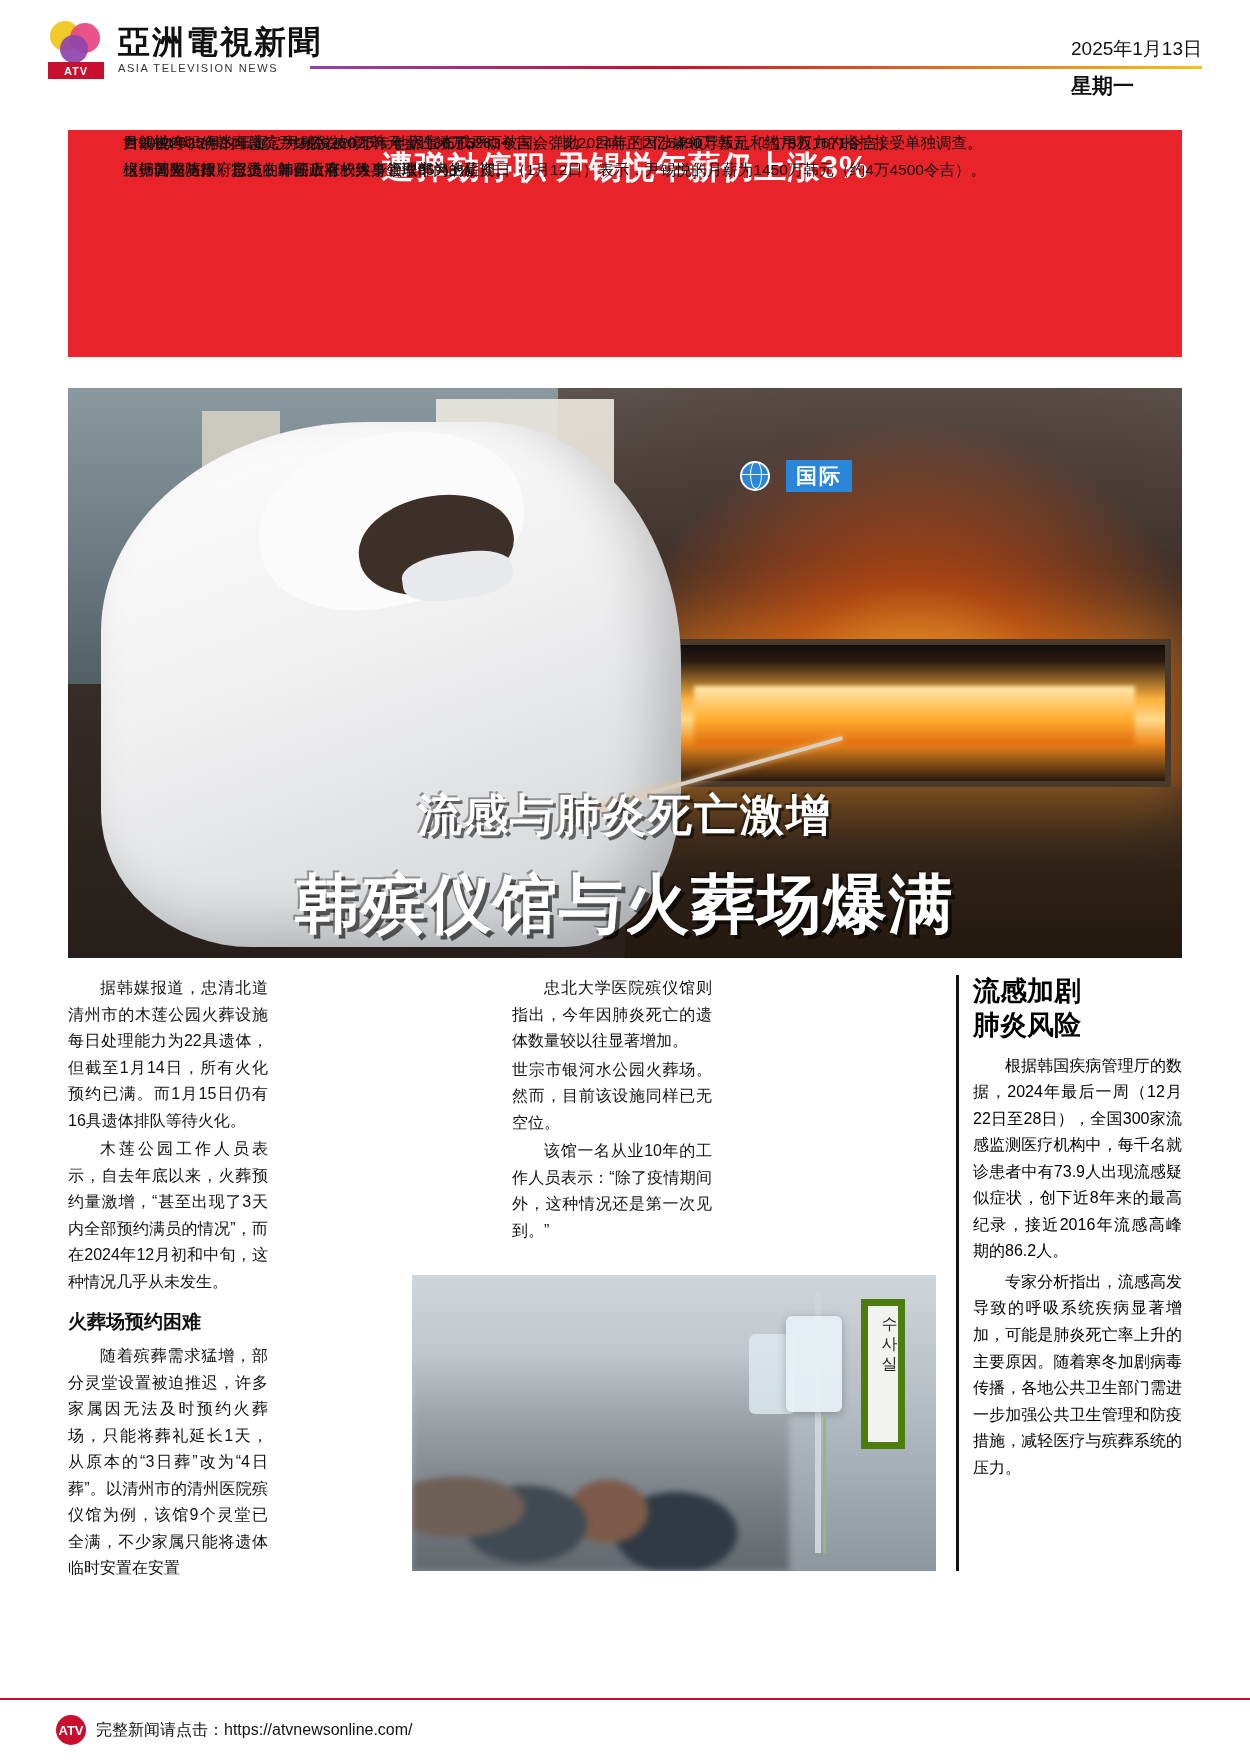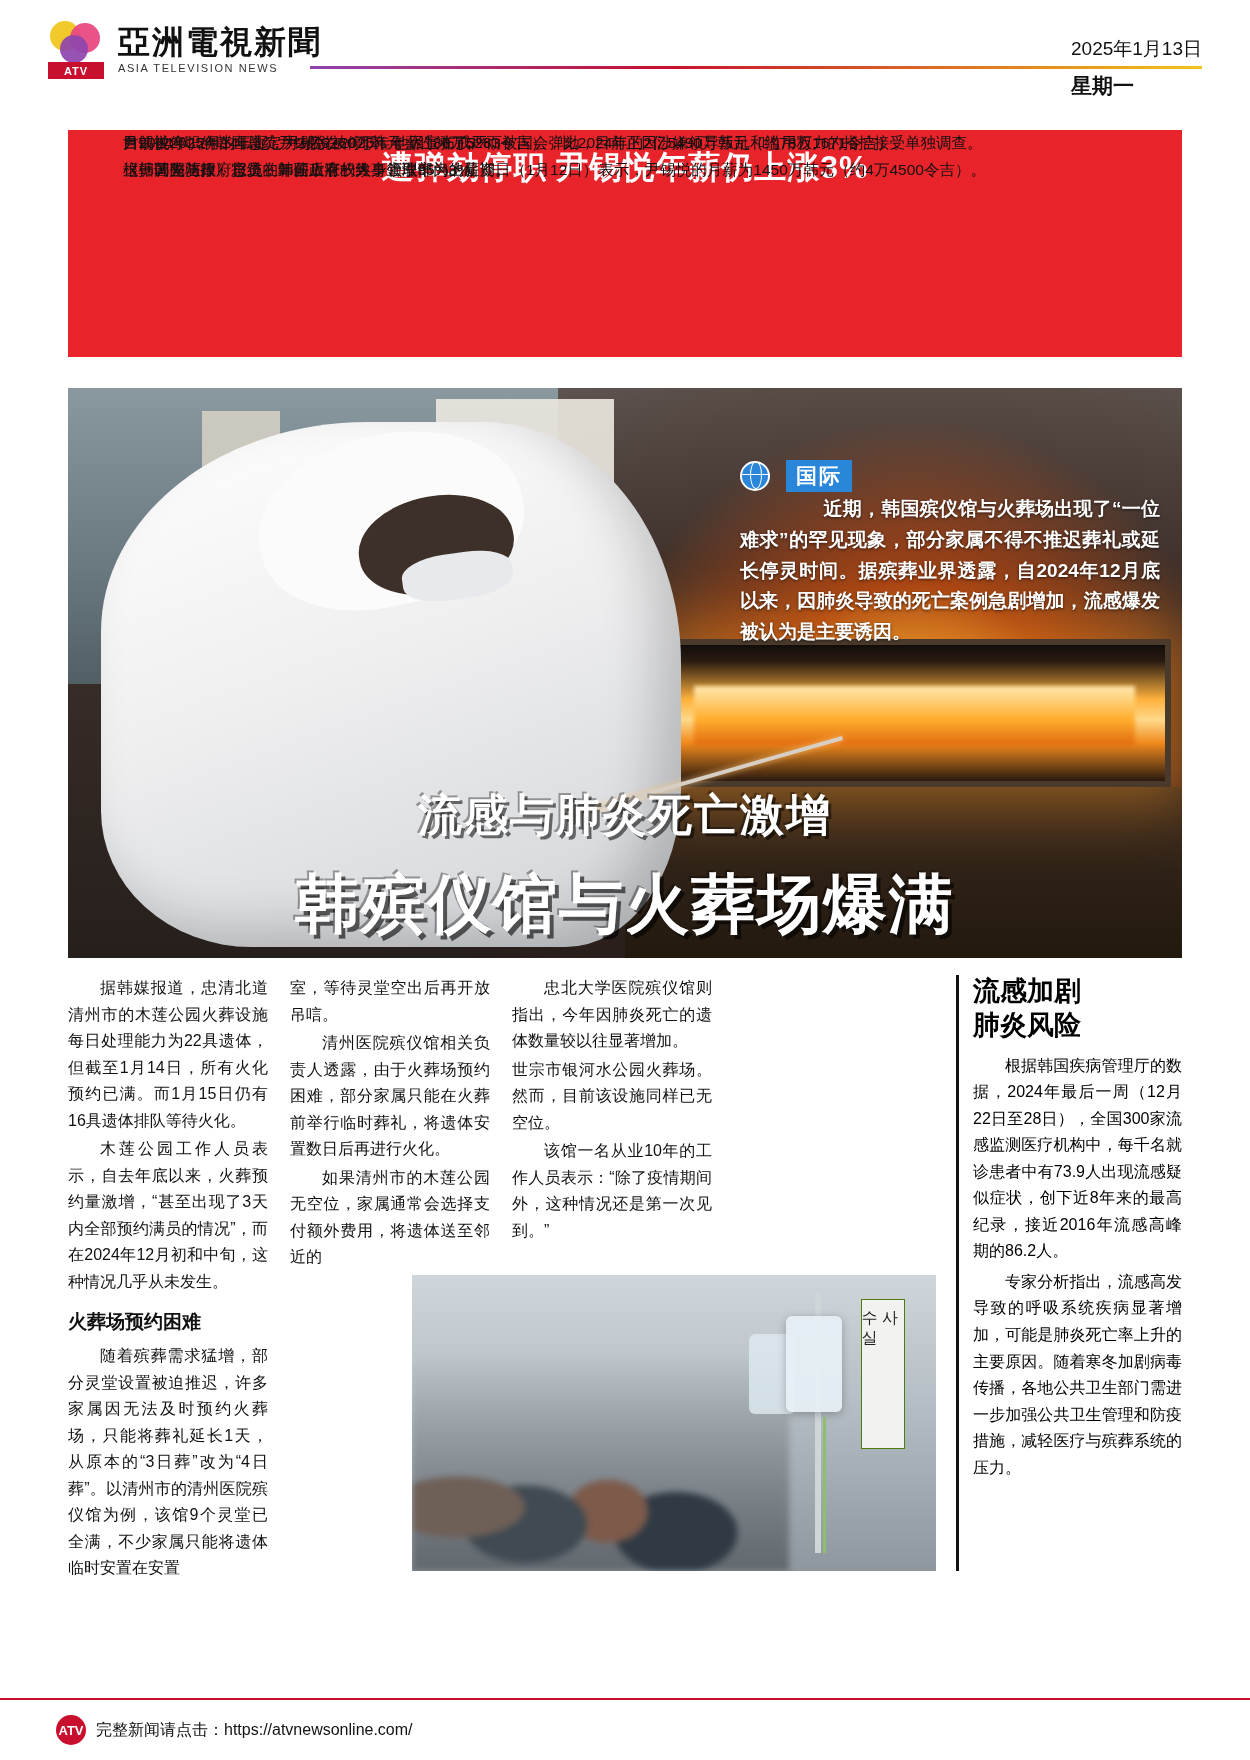--- a/index.html
+++ b/index.html
@@ -222,22 +222,22 @@
     position: absolute; right: 18%; top: 14%; width: 56px; height: 96px;
     background: rgba(230,240,245,.92); border-radius: 6px;
     box-shadow: 0 2px 8px rgba(0,0,0,.25);
   }
   .photo2 .ivbag2 {
     position: absolute; right: 27%; top: 20%; width: 46px; height: 80px;
     background: rgba(220,232,238,.85); border-radius: 6px;
   }
   .photo2 .signboard {
     position: absolute; right: 6%; top: 8%; width: 44px; height: 150px;
-    background: #f2f2f0; border: 1px solid #4d7c0f;
-    color: #222; font-size: 16px; text-align: left; padding-top: 8px; line-height: 1.25;
+    background: #f2f2f0; border: 7px solid #4d7c0f;
+    color: #222; font-size: 16px; text-align: right; padding-top: 8px; line-height: 1.25;
   }
   .photo2 .tube {
     position: absolute; right: 21%; top: 48%; width: 3px; height: 46%;
     background: #8fbf6a;
   }
   .photo-caption {
     position: absolute; left: 0; bottom: 0; width: 100%;
     background: rgba(0,0,0,.62); color: #fff; font-size: 15px;
     padding: 6px 10px; line-height: 1.4;
   }
@@ -312,44 +312,36 @@
     <div class="head"></div>
     <div class="mask"></div>
     <div class="rod"></div>
   </div>
 
   <div class="intl-block">
     <div class="intl-badge">
       <span class="globe"></span>
       <span class="intl-tag">国际</span>
     </div>
-    <div class="intl-text">
-      <span class="first">近期，韩国殡仪馆与火葬场出现了“一位难求”的罕见现象，部分家属不得不推迟葬礼或延长停灵时间。据殡葬业界透露，自2024年12月底以来，因肺炎导致的死亡案例急剧增加，流感爆发被认为是主要诱因。</span>
-    </div>
   </div>
 
   <div class="hero-head">
     <div class="l1">流感与肺炎死亡激增</div>
     <div class="l2">韩殡仪馆与火葬场爆满</div>
   </div>
 
   <div class="body-area">
 
     <div class="col c1">
       <p>据韩媒报道，忠清北道清州市的木莲公园火葬设施每日处理能力为22具遗体，但截至1月14日，所有火化预约已满。而1月15日仍有16具遗体排队等待火化。</p>
       <p>木莲公园工作人员表示，自去年底以来，火葬预约量激增，“甚至出现了3天内全部预约满员的情况”，而在2024年12月初和中旬，这种情况几乎从未发生。</p>
       <h3>火葬场预约困难</h3>
       <p>随着殡葬需求猛增，部分灵堂设置被迫推迟，许多家属因无法及时预约火葬场，只能将葬礼延长1天，从原本的“3日葬”改为“4日葬”。以清州市的清州医院殡仪馆为例，该馆9个灵堂已全满，不少家属只能将遗体临时安置在安置</p>
     </div>
 
-    <div class="col c2">
-      <p style="text-indent:0">室，等待灵堂空出后再开放吊唁。</p>
-      <p>清州医院殡仪馆相关负责人透露，由于火葬场预约困难，部分家属只能在火葬前举行临时葬礼，将遗体安置数日后再进行火化。</p>
-      <p>如果清州市的木莲公园无空位，家属通常会选择支付额外费用，将遗体送至邻近的</p>
-    </div>
 
     <div class="col c3">
       <p>忠北大学医院殡仪馆则指出，今年因肺炎死亡的遗体数量较以往显著增加。</p>
       <p style="text-indent:0">世宗市银河水公园火葬场。然而，目前该设施同样已无空位。</p>
       <p>该馆一名从业10年的工作人员表示：“除了疫情期间外，这种情况还是第一次见到。”</p>
     </div>
 
     <div class="col c4"></div>
 
     <div class="photo2">

